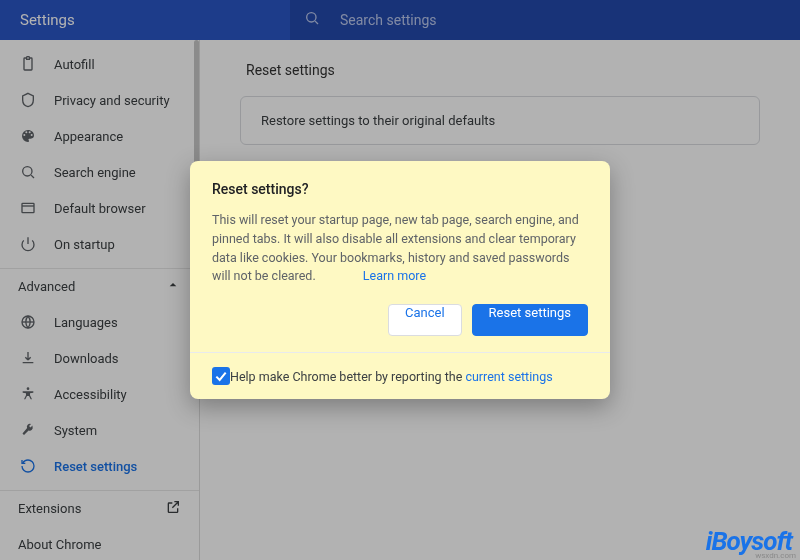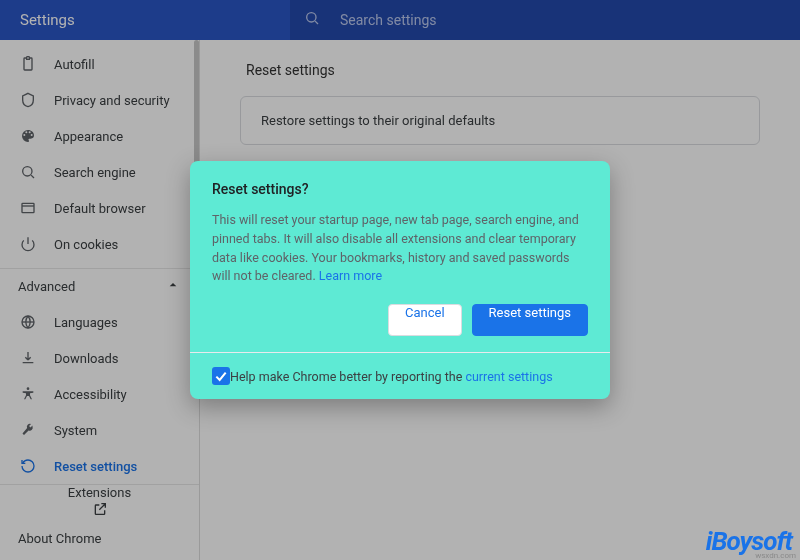--- a/index.html
+++ b/index.html
@@ -16,25 +16,25 @@
 .side-item .icon{ width:20px; display:flex; align-items:center; justify-content:center; margin-right:16px; color:#5f6368; }
 .side-item.active { color:#1a73e8; }
 .side-item.active .icon{ color:#1a73e8; }
 .side-section { display:flex; align-items:center; justify-content:space-between; height:36px; padding:0 18px; font-size:13px; color:#3c4043; cursor:pointer; }
 .side-footer { display:flex; align-items:center; justify-content:space-between; height:36px; padding:0 18px; font-size:13px; color:#3c4043; border-top:1px solid #e7e7e7; cursor:pointer; }
 .side-footer.plain{border-top:none;}
 .main { flex:1; padding:22px 40px; background:#fff; }
 .main-title{ font-size:14px; color:#333; margin-bottom:18px; margin-left:6px;}
 .card{ border:1px solid #dadce0; border-radius:6px; padding:16px 20px; font-size:13px; color:#3c4043;}
 .overlay{ position:absolute; inset:0; background:rgba(0,0,0,0.30); display:flex; align-items:center; justify-content:center; }
-.dialog{ width:420px; background:#5eead4; border-radius:8px; box-shadow:0 8px 24px rgba(0,0,0,.3); overflow:hidden;}
+.dialog{ width:420px; background:#fef9c3; border-radius:8px; box-shadow:0 8px 24px rgba(0,0,0,.3); overflow:hidden;}
 .dialog-body{ padding:20px 22px 16px 22px; }
 .dialog-title{ font-size:14px; font-weight:500; color:#202124; margin-bottom:14px;}
 .dialog-text{ font-size:12.5px; color:#5f6368; line-height:1.5; }
-.dialog-text a{ color:#1a73e8; text-decoration:none; cursor:pointer;}
+.dialog-text a{ color:#1a73e8; text-decoration:none; cursor:pointer;margin-left:44px;}
 .dialog-actions{ display:flex; justify-content:flex-end; gap:10px; margin-top:18px;}
 .btn{ height:32px; padding:0 16px; border-radius:4px; font-size:13px; cursor:pointer; display:inline-flex; }
 .btn-secondary{ background:#fff; border:1px solid #dadce0; color:#1a73e8;}
 .btn-primary{ background:#1a73e8; border:1px solid #1a73e8; color:#fff;}
 .dialog-footer{ border-top:1px solid #e8eaed; padding:14px 22px; display:flex; align-items:center; font-size:12.5px; color:#3c4043;}
 .checkbox{ width:18px; height:18px; background:#1a73e8; border-radius:3px; display:flex; align-items:center; justify-content:center; color:#fff; cursor:pointer;}
 .watermark{ position:absolute; right:8px; bottom:4px; font-weight:700; font-style:italic; font-size:26px; color:#1a73e8; letter-spacing:-1px; pointer-events:none;}
 .wsx{ position:absolute; right:4px; bottom:0px; font-size:8px; color:#8a8a8a; pointer-events:none;}
 svg{ width:16px; height:16px; }
 </style>
@@ -98,21 +98,21 @@
         </span>
       <span>Default browser</span>
     </div>
     <div class="side-item">
       <span class="icon">
           <svg viewBox="0 0 24 24" fill="none" stroke="currentColor" stroke-width="2">
             <path d="M18.4 6.6a9 9 0 11-12.8 0"></path>
             <line x1="12" y1="2" x2="12" y2="12"></line>
           </svg>
         </span>
-      <span>On cookies</span>
+      <span>On startup</span>
     </div>
 
     <div class="side-section" style="margin-top:6px;border-top:1px solid #e7e7e7;">
       <span>Advanced</span>
       <span><svg viewBox="0 0 24 24" fill="currentColor">
             <path d="M7 14l5-5 5 5z"></path>
           </svg></span>
     </div>
 
     <div class="side-item">
@@ -153,21 +153,21 @@
     <div class="side-item active">
       <span class="icon">
           <svg viewBox="0 0 24 24" fill="none" stroke="currentColor" stroke-width="2">
             <path d="M3 12a9 9 0 109-9 9 9 0 00-8 5"></path>
             <polyline points="3 3 3 8 8 8"></polyline>
           </svg>
         </span>
       <span style="font-weight:500;">Reset settings</span>
     </div>
 
-    <div class="side-footer" style="margin-top:0;flex-direction:column;">
+    <div class="side-footer" style="margin-top:6px;">
       <span>Extensions</span>
       <span><svg viewBox="0 0 24 24" fill="none" stroke="currentColor" stroke-width="2">
             <path d="M14 4h6v6M20 4l-9 9M19 14v5a1 1 0 01-1 1H6a1 1 0 01-1-1V7a1 1 0 011-1h5"></path>
           </svg></span>
     </div>
     <div class="side-footer plain">
       <span>About Chrome</span>
     </div>
   </div>
 

